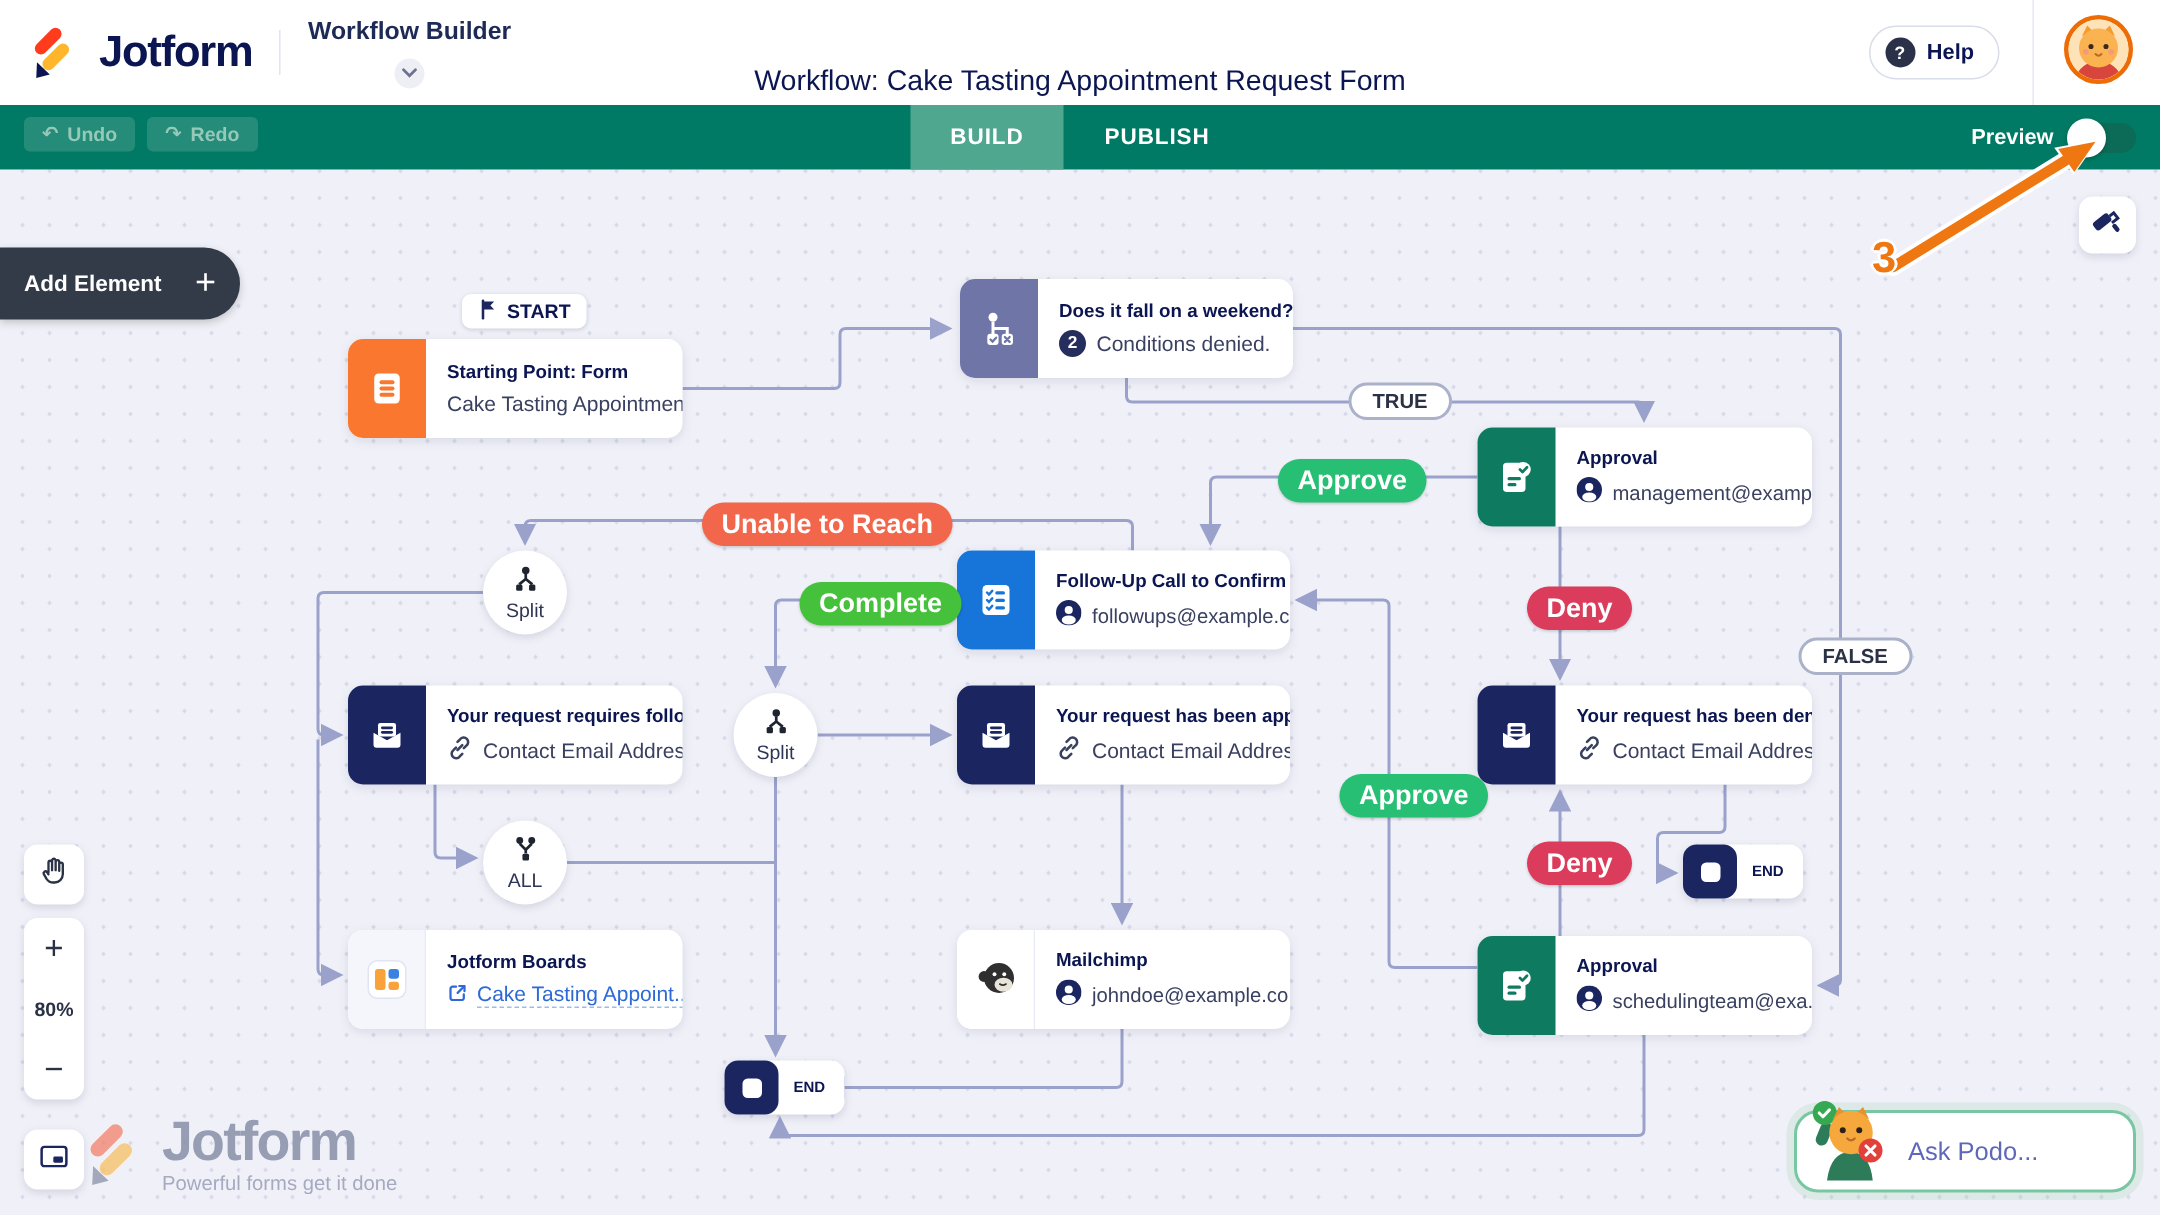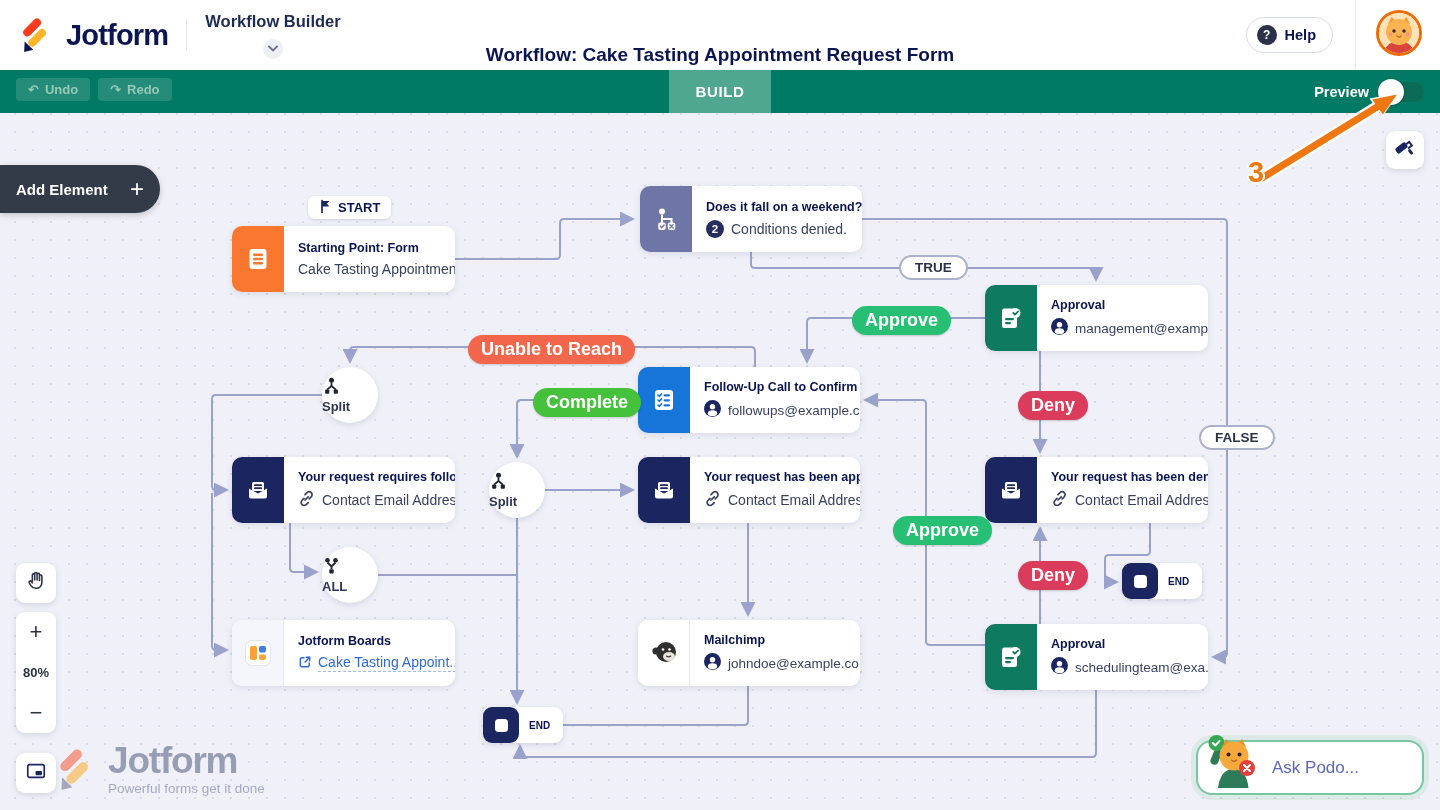--- a/index.html
+++ b/index.html
@@ -7,21 +7,21 @@
   body { font-family:"Liberation Sans", sans-serif; background:#fff; }
   #app { position:relative; width:1440px; height:810px; overflow:hidden; }
 
   
   .header { position:absolute; top:0; left:0; right:0; height:70px; background:#fff; display:flex; align-items:center; padding:0 18px; z-index:20; }
   .brand { display:flex; align-items:center; gap:10px; }
   .brand-name { font-size:29px; font-weight:800; color:#0A1551; letter-spacing:-0.8px; }
   .hdr-divider { width:1px; height:30px; background:#E2E4F0; margin:0 18px; }
   .product { display:flex; align-items:center; gap:8px; font-size:16.5px; font-weight:600; color:#1E2A56;flex-direction:column; }
   .chev-circle { width:20px; height:20px; border-radius:50%; background:#EDEFF5; display:flex; align-items:center; justify-content:center; }
-  .page-title { position:absolute; left:50%; transform:translateX(-50%); font-size:19px; font-weight:700; color:#0A1551; white-space:nowrap;margin-top:39px; }
+  .page-title { position:absolute; left:50%; transform:translateX(-50%); font-size:19px; font-weight:400; color:#0A1551; white-space:nowrap;margin-top:39px; }
   .header-right { margin-left:auto; display:flex; align-items:center; }
   .help-btn { display:flex; align-items:center; gap:8px; border:1px solid #D9DCE9; border-radius:20px; padding:7px 16px 7px 10px; background:#fff; cursor:pointer; }
   .help-q { width:20px; height:20px; border-radius:50%; background:#2B3148; color:#fff; font-size:12px; font-weight:800; display:flex; align-items:center; justify-content:center; }
   .help-label { font-size:14.5px; font-weight:700; color:#0A1551; }
   .hdr-divider2 { width:1px; height:70px; background:#E6E8F2; margin:0 20px 0 22px; }
 
   
   .toolbar { position:absolute; top:70px; left:0; right:0; height:43px; background:#007A64; z-index:20; }
   .history { position:absolute; left:16px; top:8px; display:flex; gap:8px; }
   .hbtn { background:rgba(255,255,255,.14); border-radius:4px; color:#97C9B9; font-size:13px; font-weight:700; padding:4px 12px; display:flex; align-items:center; gap:6px; }
@@ -43,21 +43,21 @@
   .node-icon { width:52px; flex:0 0 52px; border-radius:10px 0 0 10px; display:flex; align-items:center; justify-content:center; }
   .node-icon.lite { background:#F5F6FC; border-right:1px solid #E8EAF4; }
   .node-icon.white { background:#fff; border-right:1px solid #E8EAF4; }
   .node-body { flex:1; min-width:0; padding:9px 14px; display:flex; flex-direction:column; justify-content:center; gap:6px; overflow:hidden; }
   .node-title { font-size:12.5px; font-weight:800; color:#0A1551; white-space:nowrap; }
   .node-sub { font-size:13.5px; color:#3A4160; display:flex; align-items:center; gap:7px; white-space:nowrap; }
   .cond-count { width:18px; height:18px; border-radius:50%; background:#262E5D; color:#fff; font-size:11.5px; font-weight:800; display:flex; align-items:center; justify-content:center; flex:0 0 18px; }
   .board-link { font-size:14px; color:#2E69D8; display:flex; align-items:center; gap:6px; white-space:nowrap; }
   .board-link .lnk-txt { border-bottom:1.5px dashed #9DBBEA; padding-bottom:1px; }
 
-  .circle-node { position:absolute; width:56px; height:56px; background:#fff; border-radius:50%; box-shadow:0 2px 6px rgba(40,48,92,.15); display:flex; flex-direction:column; justify-content:center; gap:1px; z-index:5; font-size:13px; font-weight:700; color:#2F3655; }
+  .circle-node { position:absolute; width:56px; height:56px; background:#fff; border-radius:50%; box-shadow:0 2px 6px rgba(40,48,92,.15); display:flex; flex-direction:column; align-items:center; justify-content:center; gap:1px; z-index:5; font-size:13px; font-weight:400; color:#2F3655; }
   .end-node { position:absolute; height:36px; background:#fff; border-radius:9px; box-shadow:0 2px 6px rgba(40,48,92,.15); display:flex; align-items:center; z-index:5; }
   .end-icon { width:36px; height:36px; border-radius:9px; background:#1B2560; display:flex; align-items:center; justify-content:center; }
   .end-icon .sq { width:13px; height:13px; background:#fff; border-radius:3.5px; }
   .end-label { padding:0 13px 0 10px; font-size:10px; font-weight:800; color:#0A1551; }
 
   .badge { position:absolute; padding:4px 13px; border-radius:15px; color:#fff; font-size:18px; font-weight:700; z-index:6; box-shadow:0 1px 2px rgba(0,0,0,.18); white-space:nowrap; }
   .badge.green1 { background:#26BF73; }
   .badge.green2 { background:#45C13C; }
   .badge.red { background:#DB3C5B; }
   .badge.orange { background:#F2674B; }
@@ -149,20 +149,21 @@
         <span class="g">↶</span>
         <span>Undo</span>
       </div>
       <div class="hbtn">
         <span class="g">↷</span>
         <span>Redo</span>
       </div>
     </div>
     <div class="tabs">
       <div class="tab active">BUILD</div>
+      <div class="tab">PUBLISH</div>
     </div>
     <div class="preview-wrap">
       <span class="preview-label">Preview</span>
       <div class="toggle">
           <div class="knob"></div>
         </div>
     </div>
   </div>
 
   <div class="canvas">

